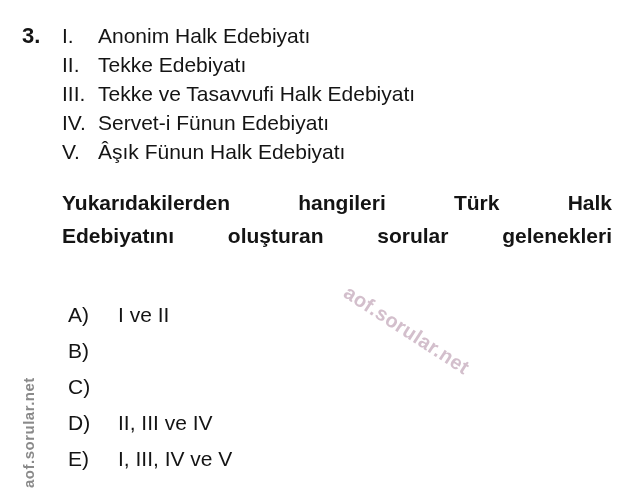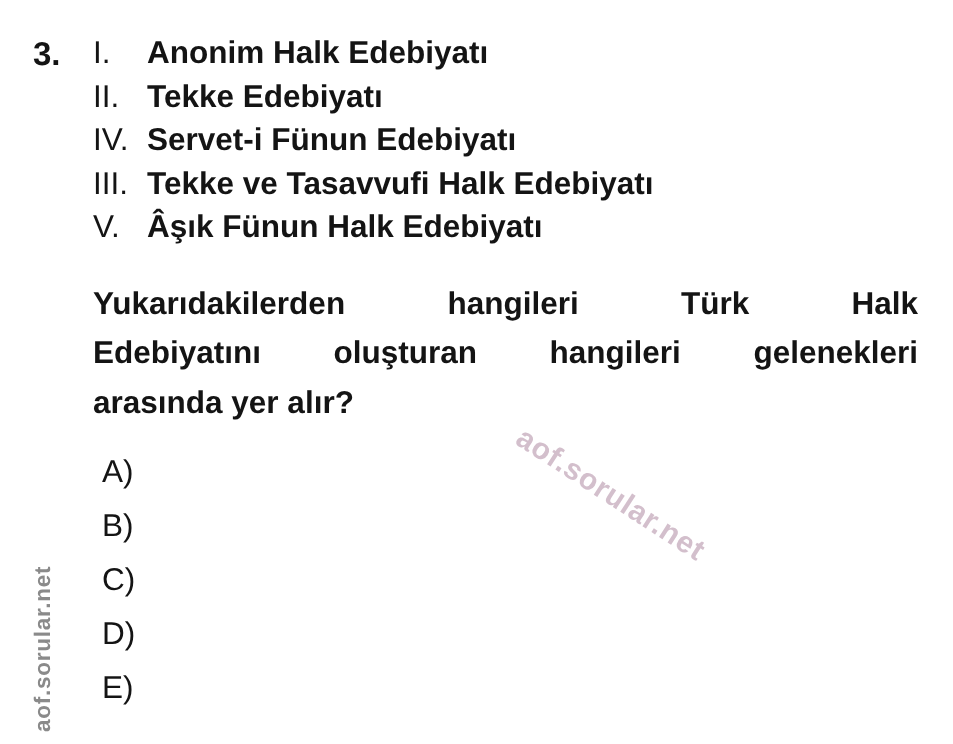--- a/index.html
+++ b/index.html
@@ -21,21 +21,21 @@
   }
   .premises {
     position: absolute;
     left: 62px;
     top: 21px;
     font-size: 21px;
     line-height: 29px;
   }
   .premise { display: flex; }
   .premise .numeral { flex: 0 0 36px; width: 36px; }
-  .premise .ptext { white-space: nowrap; font-weight: bold; }
+  .premise .ptext { white-space: nowrap; }
   .stem {
     position: absolute;
     left: 62px;
     top: 186px;
     width: 550px;
     font-size: 21px;
     font-weight: bold;
     line-height: 33px;
   }
   .stem-line.justify {
@@ -89,53 +89,55 @@
   <div class="premises">
     <div class="premise">
       <span class="numeral">I.</span>
       <span class="ptext">Anonim Halk Edebiyatı</span>
     </div>
     <div class="premise">
       <span class="numeral">II.</span>
       <span class="ptext">Tekke Edebiyatı</span>
     </div>
     <div class="premise">
+      <span class="numeral">III.</span>
+      <span class="ptext">Tekke ve Tasavvufi Halk Edebiyatı</span>
+    </div>
+    <div class="premise">
       <span class="numeral">IV.</span>
       <span class="ptext">Servet-i Fünun Edebiyatı</span>
-    </div>
-    <div class="premise">
-      <span class="numeral">III.</span>
-      <span class="ptext">Tekke ve Tasavvufi Halk Edebiyatı</span>
     </div>
     <div class="premise">
       <span class="numeral">V.</span>
       <span class="ptext">Âşık Fünun Halk Edebiyatı</span>
     </div>
   </div>
 
   <div class="stem">
     <div class="stem-line justify">Yukarıdakilerden hangileri Türk Halk</div>
-    <div class="stem-line justify">Edebiyatını oluşturan hangileri gelenekleri</div>
-    <div class="stem-line">arasında yer alır?</div>
+    <div class="stem-line justify">Edebiyatını oluşturan sorular gelenekleri</div>
   </div>
 
   <div class="options">
     <div class="option">
       <span class="letter">A)</span>
+      <span class="otext">I ve II</span>
     </div>
     <div class="option">
       <span class="letter">B)</span>
     </div>
     <div class="option">
       <span class="letter">C)</span>
     </div>
     <div class="option">
       <span class="letter">D)</span>
+      <span class="otext">II, III ve IV</span>
     </div>
     <div class="option">
       <span class="letter">E)</span>
+      <span class="otext">I, III, IV ve V</span>
     </div>
   </div>
 
   <div class="wm-diag">aof.sorular.net</div>
   <div class="wm-vert">aof.sorular.net</div>
 
 </div>
 
 </body></html>

